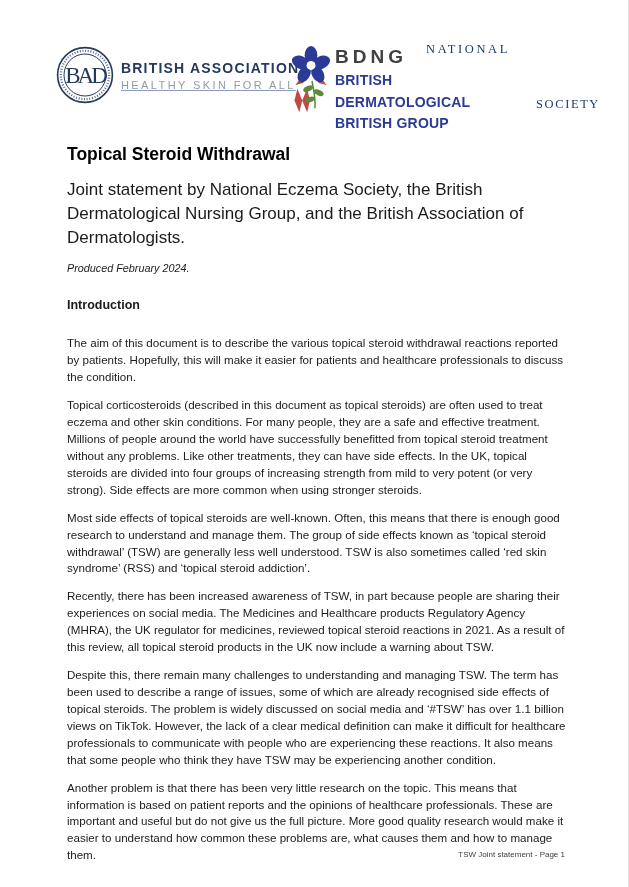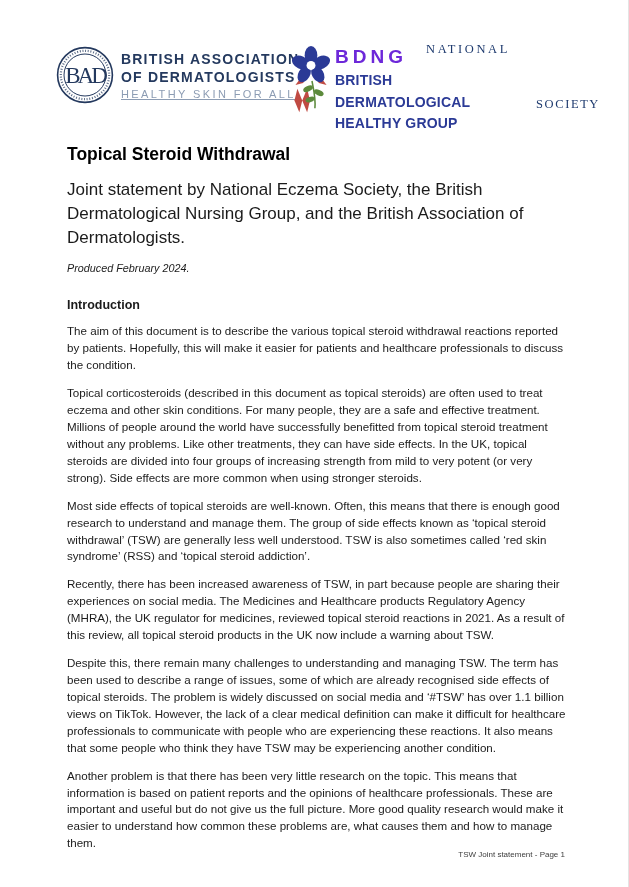--- a/index.html
+++ b/index.html
@@ -15,56 +15,55 @@
   }
 
   
   .logo-bad { position:absolute; top:46px; left:56px; display:flex; align-items:center; gap:7px; }
   .bad-seal { width:58px; height:58px; flex:0 0 auto; }
   .bad-line { font-size:14px; font-weight:bold; color:#24395e; letter-spacing:1.2px; line-height:1.3; white-space:nowrap; }
   .bad-tagline { font-size:11px; color:#8c9cb3; letter-spacing:2.4px; margin-top:2px; white-space:nowrap;text-decoration:underline; }
 
   .logo-bdng { position:absolute; top:44px; left:291px; display:flex; gap:4px; align-items:flex-start; }
   .bdng-flower { width:40px; height:74px; flex:0 0 auto; }
-  .bdng-acronym { font-size:19px; font-weight:bold; color:#6d28d9; letter-spacing:4px; line-height:1; margin-top:3px; }
+  .bdng-acronym { font-size:19px; font-weight:bold; color:#404040; letter-spacing:4px; line-height:1; margin-top:3px; }
   .bdng-sub { font-size:14px; font-weight:bold; color:#2b3a96; line-height:1.55; letter-spacing:0.2px; margin-top:4px; white-space:nowrap; }
 
   .logo-nes { position:absolute; top:42px; left:424px; width:180px; height:70px;text-align:center; }
   .nes-national { position:absolute; top:0; left:2px; font-family:"Liberation Serif", serif; font-size:12.5px; letter-spacing:2.6px; color:#1e3a6e; }
   .nes-main { position:absolute; top:13px; left:0; display:flex; align-items:center; }
   .nes-big { font-size:28px; font-weight:bold; color:#0aa18a; letter-spacing:-1px; line-height:1; }
   .nes-print { width:31px; height:44px; margin:0 1px; position:relative; top:3px; }
   .nes-society { position:absolute; bottom:0; right:4px; font-family:"Liberation Serif", serif; font-size:12.5px; letter-spacing:1.6px; color:#1e3a6e; }
 
   
   .content { position:absolute; top:144px; left:67px; width:499px; }
   .doc-title { font-size:17.5px; font-weight:bold; color:#000; margin-bottom:13px; }
   .doc-subtitle { font-size:17px; line-height:1.42; margin-bottom:12px; }
   .doc-produced { font-size:10.8px; font-style:italic; margin-bottom:24px; }
-  .sec-heading { font-size:12.5px; font-weight:bold; margin-bottom:11px; }
+  .sec-heading { font-size:12.5px; font-weight:bold; margin-bottom:23px; }
   .para { font-size:11.6px; line-height:1.46; margin-bottom:11px; text-align:left; }
 
   
   .footer { position:absolute; right:63px; bottom:28px; font-size:8px; color:#3c3c3c; }
 </style>
 </head>
 <body>
 
 <div class="page">
 
   <div class="logo-bad">
     <svg class="bad-seal" viewBox="0 0 58 58">
       <circle cx="29" cy="29" r="27.4" fill="none" stroke="#24395e" stroke-width="1.6"></circle>
       <circle cx="29" cy="29" r="21" fill="none" stroke="#24395e" stroke-width="1"></circle>
       <circle cx="29" cy="29" r="24.2" fill="none" stroke="#24395e" stroke-width="2.2" stroke-dasharray="1 1.7" opacity="0.75"></circle>
       <text x="29" y="37" text-anchor="middle" font-family="Liberation Serif, serif" font-size="23" fill="#24395e" letter-spacing="-3">BAD</text>
     </svg>
     <div class="bad-text">
       <div class="bad-line">BRITISH ASSOCIATION</div>
-      <div class="bad-line">OF DERMATOLOGISTS</div>
       <div class="bad-tagline">HEALTHY SKIN FOR ALL</div>
     </div>
   </div>
 
   <div class="logo-bdng">
     <svg class="bdng-flower" viewBox="0 0 40 76">
 
       <g fill="#c04a42">
         <polygon points="20,4 26,16 20,24 14,16"></polygon>
         <polygon points="2,14 15,17 20,24 9,25"></polygon>
@@ -89,21 +88,21 @@
         <ellipse cx="17" cy="46" rx="4.5" ry="2" transform="rotate(-25 17 46)"></ellipse>
         <ellipse cx="28" cy="50" rx="4.5" ry="2" transform="rotate(25 28 50)"></ellipse>
         <ellipse cx="19" cy="57" rx="4" ry="1.8" transform="rotate(-20 19 57)"></ellipse>
       </g>
     </svg>
     <div class="bdng-text">
       <div class="bdng-acronym">BDNG</div>
       <div class="bdng-sub">
         <div>BRITISH</div>
         <div>DERMATOLOGICAL</div>
-        <div>HEALTHY GROUP</div>
+        <div>BRITISH GROUP</div>
       </div>
     </div>
   </div>
 
   <div class="logo-nes">
     <div class="nes-national">NATIONAL</div>
     <div class="nes-society">SOCIETY</div>
   </div>
 
   <div class="content">

